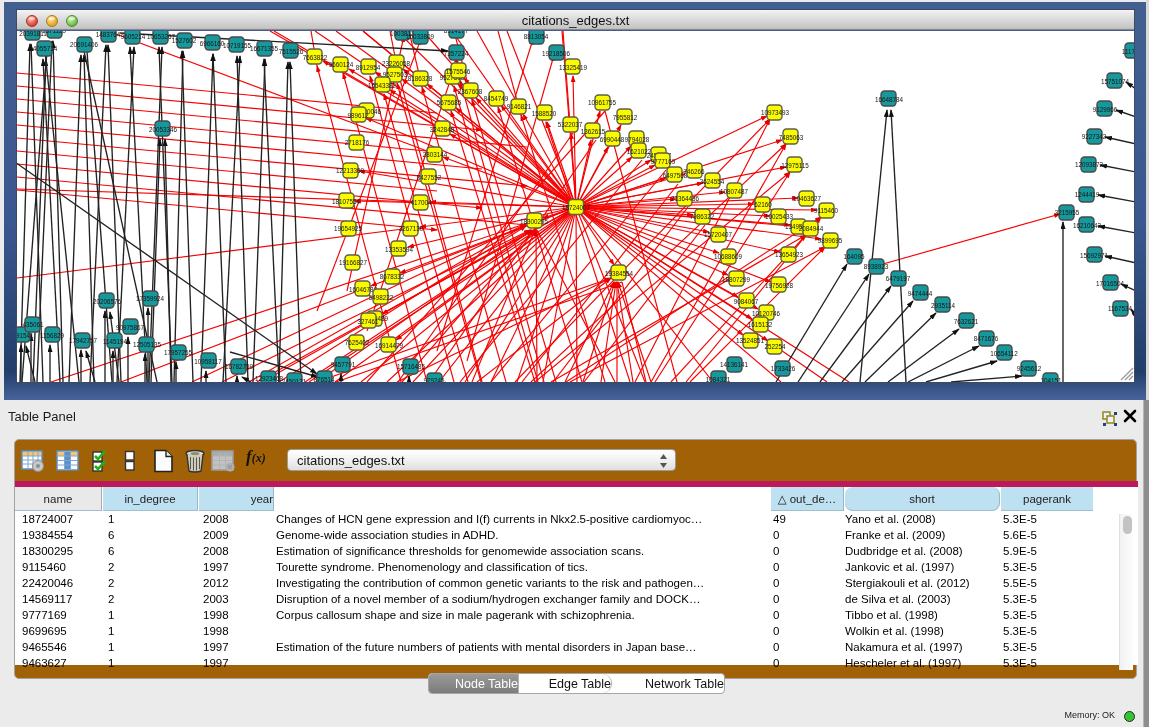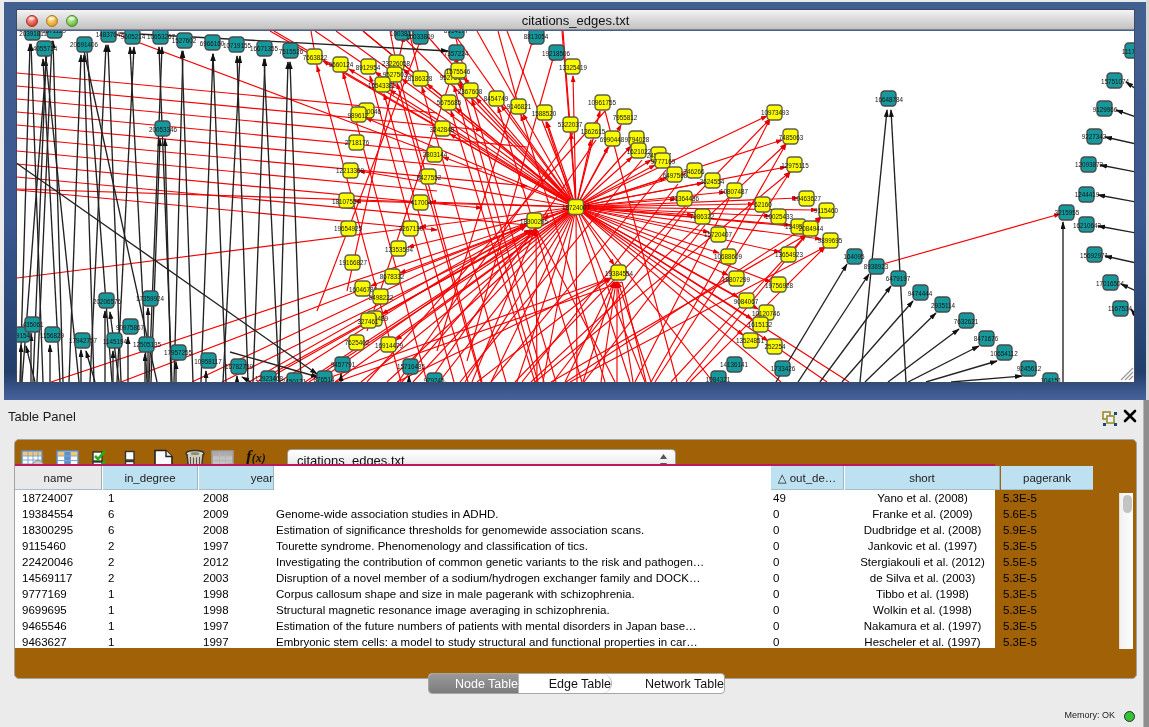--- a/index.html
+++ b/index.html
@@ -28,35 +28,35 @@
 #ptitle { position:absolute; left:8px; top:9px; font-size:13px; color:#1c1c1c; }
 #pfloat { position:absolute; left:1102px; top:11px; }
 #pclose { position:absolute; left:1123px; top:9px; }
 #container { position:absolute; left:14px; top:39px; width:1123px; height:240px; background:#a16207;
   border:1px solid #a2a2a2; border-radius:5px; }
 .ticon { position:absolute; top:9px; }
 #combo { position:absolute; left:272px; top:9px; width:389px; height:22px; border:1px solid #9b9b9b; border-radius:4px;
   background:linear-gradient(180deg,#ffffff,#f0f0f0 55%,#dfdfdf); }
 #combo .ct { position:absolute; left:9px; top:3px; font-size:13px; color:#111; }
 #combo .ar { position:absolute; right:7px; top:3px; }
-#table { position:absolute; left:0px; top:24px; width:980px; height:184px; background:#fff; border-top:2px solid #be185d; }
+#table { position:absolute; left:0px; top:41px; width:1123px; height:184px; background:#fff; border-top:6px solid #be185d; }
 #thead { position:absolute; left:0; top:0; height:24px; width:1121px; font-size:11.5px; color:#222; }
 #thead span { position:absolute; top:0; height:24px; line-height:24px; text-align:center; background:#bee1f2; border-right:1px solid #9cb7c4; box-shadow:inset 0 -1px 0 #a2bfcc; }
 #thead .h0 { left:0; width:87px; background:#e9e9e9; border-right:1px solid #aaa; }
 #thead .h1 { left:88px; width:95px; }
 #thead .h2 { left:184px; width:75px;text-align:right; }
 #thead .h3 { left:260px; width:495px; }
 #thead .h4 { left:756px; width:73px; }
-#thead .h5 { left:830px; width:155px; }
+#thead .h5 { left:830px; width:155px;border-radius:8px; }
 #thead .h6 { left:986px; width:92px; border-right:none; }
 #tbody { position:absolute; left:0; top:25px; width:1121px; height:159px; overflow:hidden; }
 .tr { position:relative; height:16px; font-size:11.5px; color:#000; white-space:nowrap; }
 .tr span { position:absolute; top:1px; }
 .c0 { left:7px; } .c1 { left:93px; } .c2 { left:188px; } .c3 { left:261px; }
-.c4 { left:758px; } .c5 { left:830px; width:155px; text-align:center; } .c6 { left:988px; }
+.c4 { left:758px; } .c5 { left:830px; width:155px; } .c6 { left:988px; }
 #vscroll { position:absolute; left:1104px; top:27px; width:14px; height:156px; background:linear-gradient(90deg,#f1f1f1,#fdfdfd); border-left:1px solid #e0e0e0; }
 #vthumb { position:absolute; left:2.5px; top:2px; width:9px; height:18px; background:#c3c3c3; border-radius:5px; }
 #tabs { position:absolute; left:413px; top:233px; height:21px; display:flex; border:1px solid #a6a6a6; border-radius:4px; background:#fff; overflow:hidden; }
 #tabs div { height:100%; line-height:20px; font-size:12.5px; color:#111; text-align:right; border-right:1px solid #b5b5b5; }
 #tabs div:nth-child(1) { width:90px; } #tabs div:nth-child(2) { width:93px;border-radius:9px; } #tabs div:nth-child(3) { width:112px; }
 #tabs div:last-child { border-right:none; }
 #tabs .sel { background:linear-gradient(180deg,#9a9a9a,#7c7c7c); color:#fff; }
 #status { position:absolute; right:34px; top:310px; font-size:9px; color:#222; }
 #memdot { position:absolute; right:14px; top:311px; width:11px; height:11px; border-radius:50%; background:#33c433; border:1px solid #2a2a2a; }
 </style></head>
@@ -684,20 +684,21 @@
           <span class="h2">year</span>
           <span class="h4">△ out_de…</span>
           <span class="h5">short</span>
           <span class="h6">pagerank</span>
       </div>
       <div id="tbody">
 <div class="tr">
             <span class="c0">18724007</span>
             <span class="c1">1</span>
             <span class="c2">2008</span>
+            <span class="c3">Changes of HCN gene expression and I(f) currents in Nkx2.5-positive cardiomyoc…</span>
             <span class="c4">49</span>
             <span class="c5">Yano et al. (2008)</span>
             <span class="c6">5.3E-5</span>
           </div>
 <div class="tr">
             <span class="c0">19384554</span>
             <span class="c1">6</span>
             <span class="c2">2009</span>
             <span class="c3">Genome-wide association studies in ADHD.</span>
             <span class="c4">0</span>
@@ -746,39 +747,37 @@
             <span class="c2">1998</span>
             <span class="c3">Corpus callosum shape and size in male pagerank with schizophrenia.</span>
             <span class="c4">0</span>
             <span class="c5">Tibbo et al. (1998)</span>
             <span class="c6">5.3E-5</span>
           </div>
 <div class="tr">
             <span class="c0">9699695</span>
             <span class="c1">1</span>
             <span class="c2">1998</span>
-            <span class="c3">Structural magnetic resonance image averaging in schizophrenia.</span>
             <span class="c4">0</span>
             <span class="c5">Wolkin et al. (1998)</span>
             <span class="c6">5.3E-5</span>
           </div>
 <div class="tr">
             <span class="c0">9465546</span>
             <span class="c1">1</span>
             <span class="c2">1997</span>
             <span class="c3">Estimation of the future numbers of patients with mental disorders in Japan base…</span>
             <span class="c4">0</span>
             <span class="c5">Nakamura et al. (1997)</span>
             <span class="c6">5.3E-5</span>
           </div>
 <div class="tr">
             <span class="c0">9463627</span>
             <span class="c1">1</span>
             <span class="c2">1997</span>
-            <span class="c3">Embryonic stem cells: a model to study structural and functional properties in car…</span>
             <span class="c4">0</span>
             <span class="c5">Hescheler et al. (1997)</span>
             <span class="c6">5.3E-5</span>
           </div>
       </div>
       <div id="vscroll">
           <div id="vthumb"></div>
         </div>
     </div>
     <div id="tabs">

